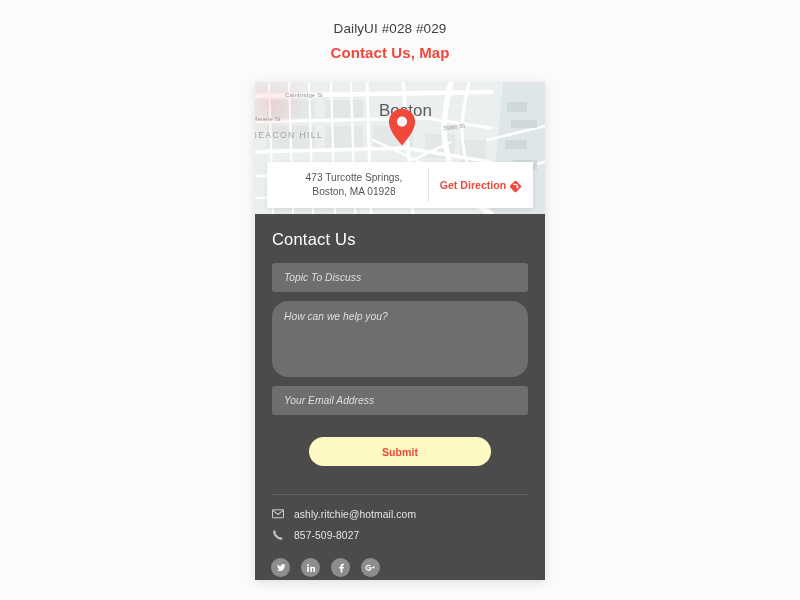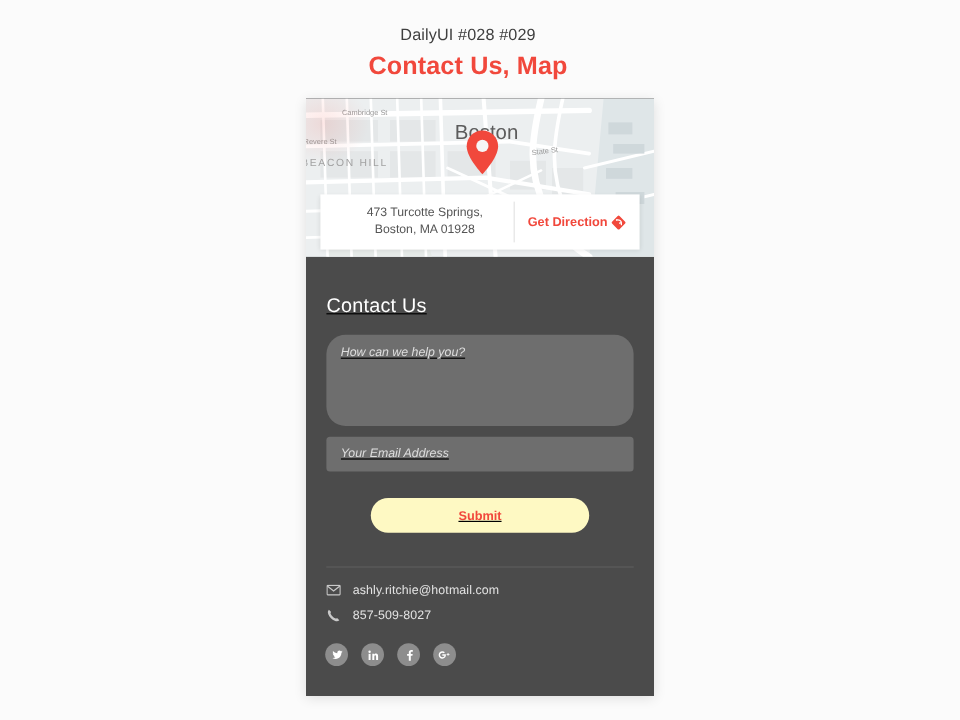--- a/index.html
+++ b/index.html
@@ -24,21 +24,21 @@
     width: 780px;
     text-align: center;
   }
   #dailyui-label {
     font-size: 13.5px;
     color: #3f3f3f;
     letter-spacing: 0.1px;
     line-height: 18px;
   }
   #page-title {
-    font-size: 21px;
+    font-size: 15px;
     font-weight: bold;
     color: #f1483c;
     margin-top: 6px;
     letter-spacing: 0.1px;
   }
 
   
   #phone-card {
     position: absolute;
     left: 255px;
@@ -141,22 +141,21 @@
     font-weight: bold;
     white-space: nowrap;
   }
   #get-direction-icon {
     width: 13px; height: 13px;
     flex: 0 0 auto;
   }
 
   
   #contact-body {
-    padding: 32px 17px 0 17px;
-    text-decoration: underline;
+    padding: 16px 17px 0 17px;
   }
   #contact-heading {
     color: #ffffff;
     font-size: 16.5px;
     font-weight: normal;
     letter-spacing: 0.2px;
     margin-bottom: 14px;
   }
   .field {
     width: 256px;
@@ -334,20 +333,21 @@
             <path d="M5.3 3.3 L4.0 4.4 L5.4 5.4 Z" fill="#ffffff"></path>
           </svg>
         </span>
       </div>
     </div>
   </div>
 
   <div id="contact-body">
     <div id="contact-heading">Contact Us</div>
 
+    <input class="field" id="topic-input" type="text" placeholder="Topic To Discuss" style="">
 
     <textarea class="field" id="message-textarea" placeholder="How can we help you?" style=""></textarea>
 
     <input class="field" id="email-input" type="text" placeholder="Your Email Address" style="">
 
     <button id="submit-button">Submit</button>
   </div>
 
   <div id="footer-divider"></div>
 

